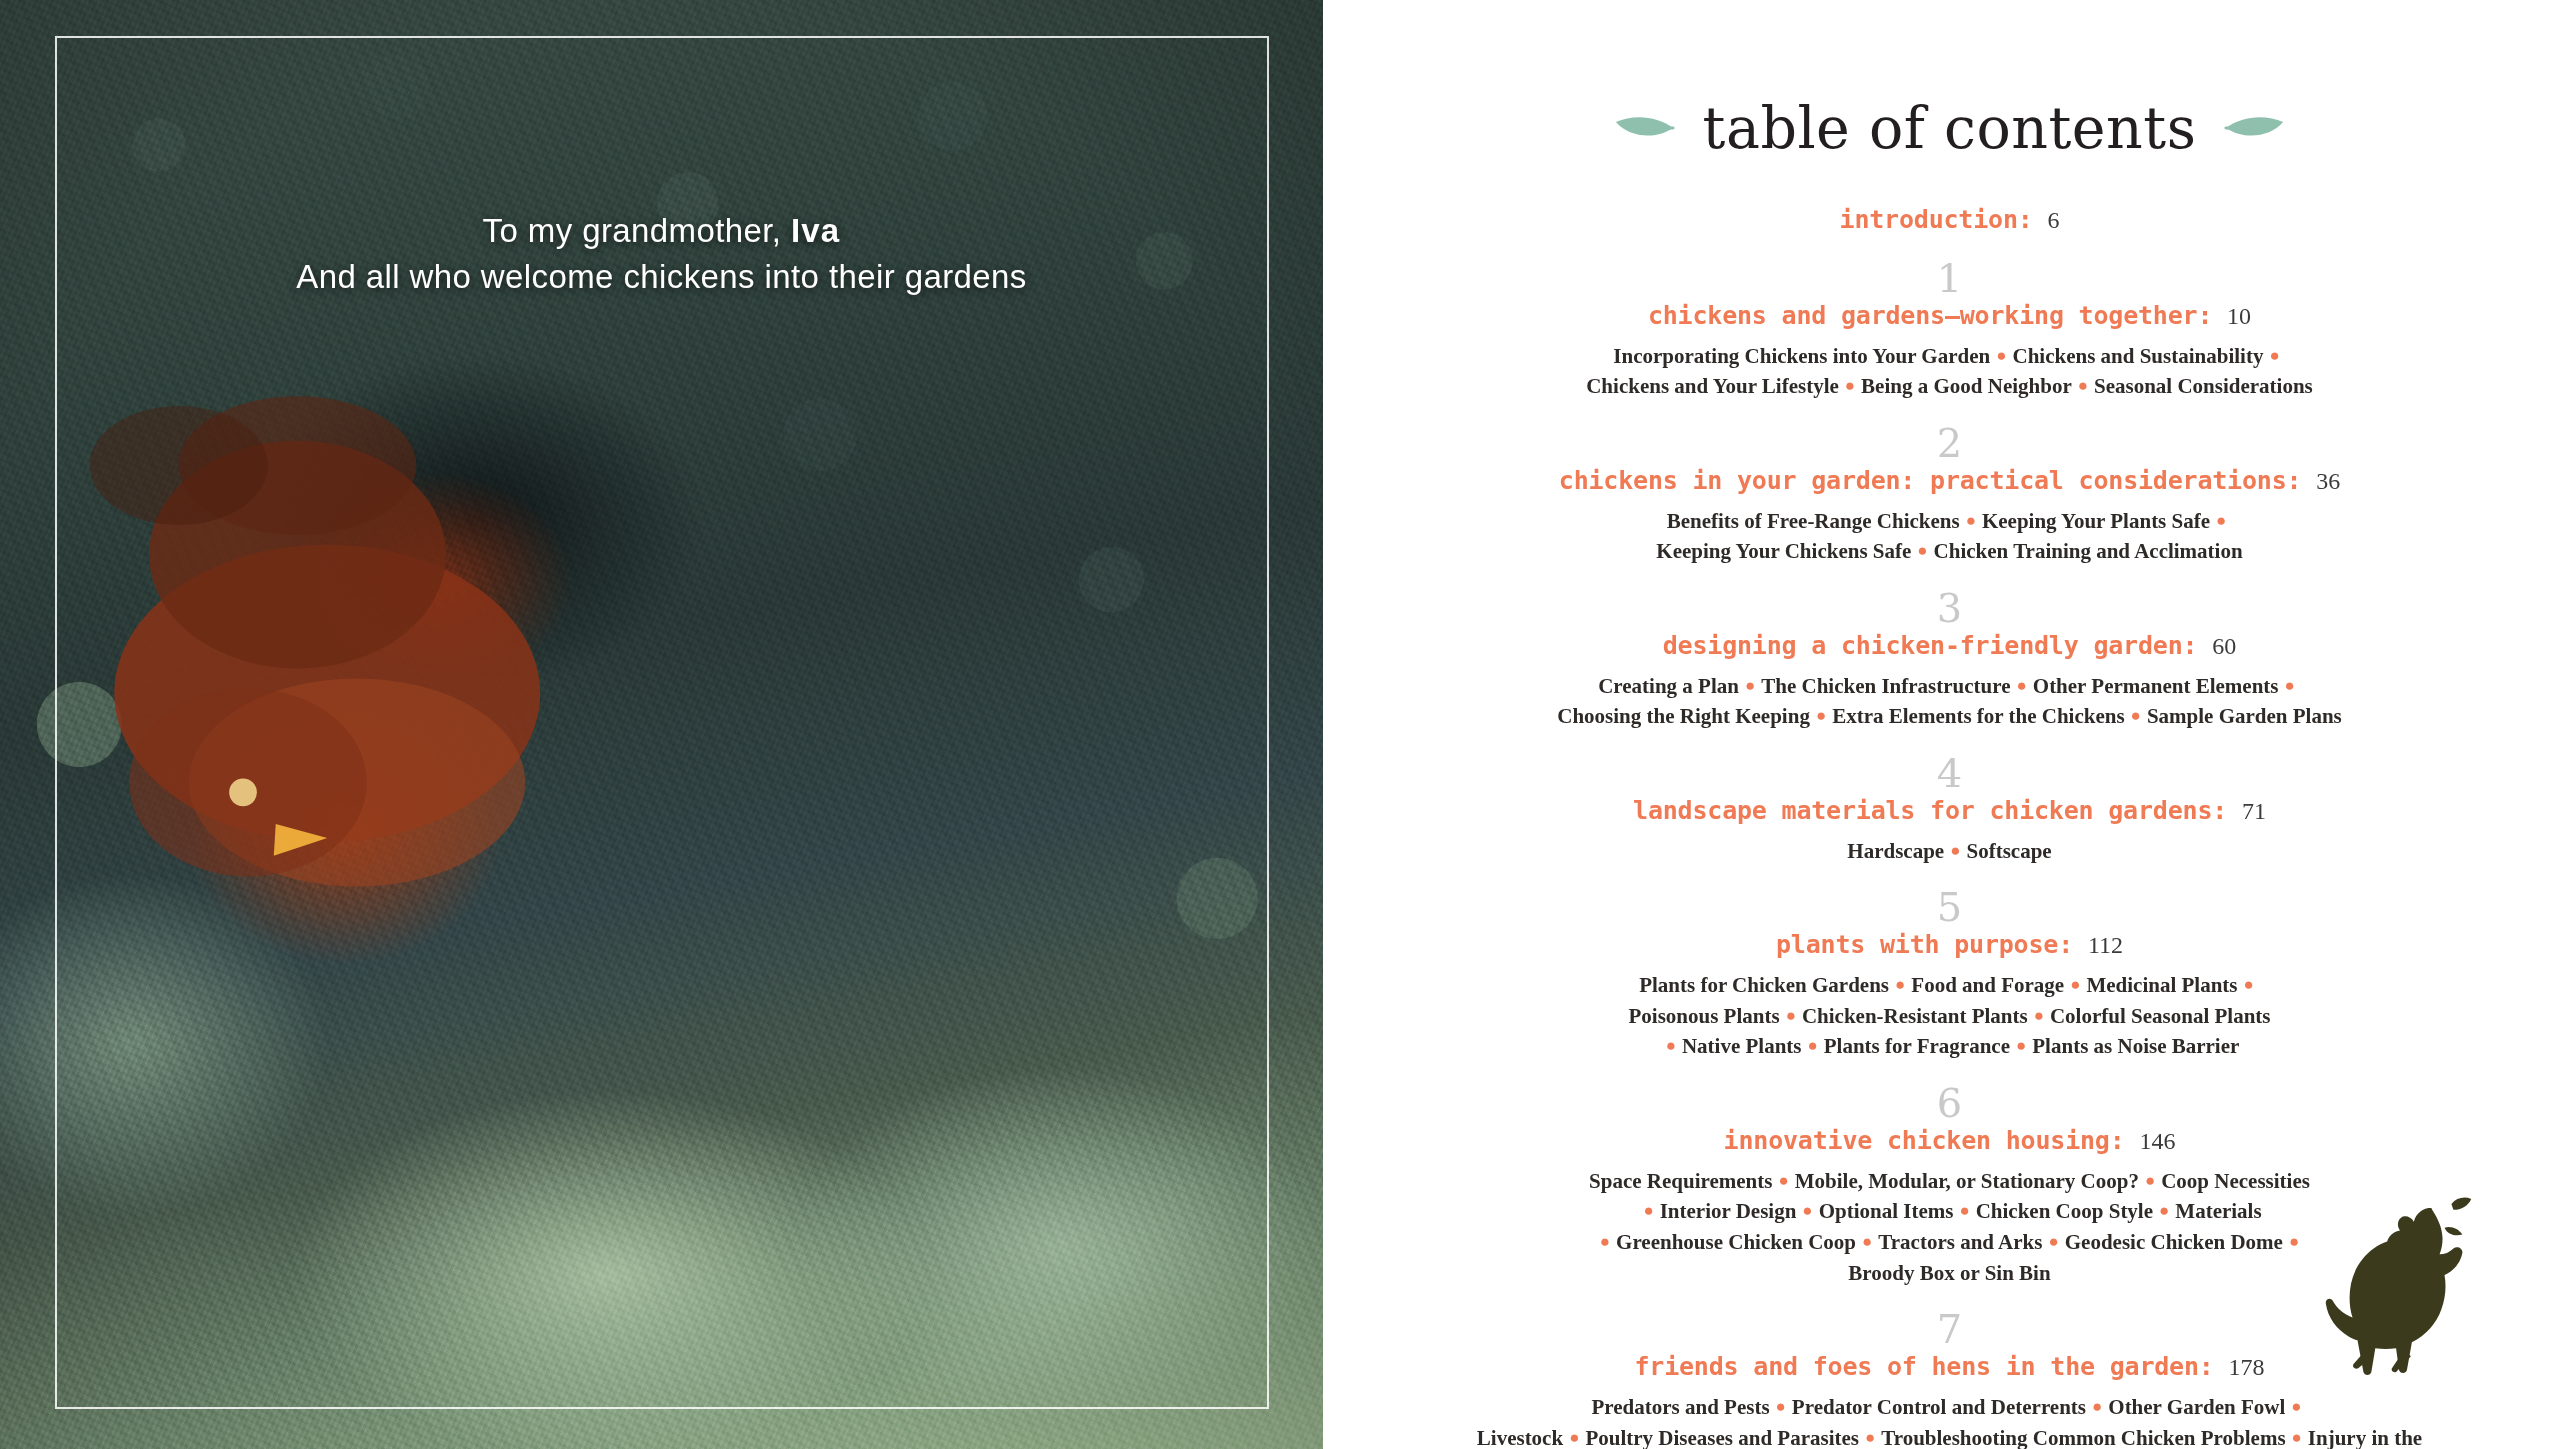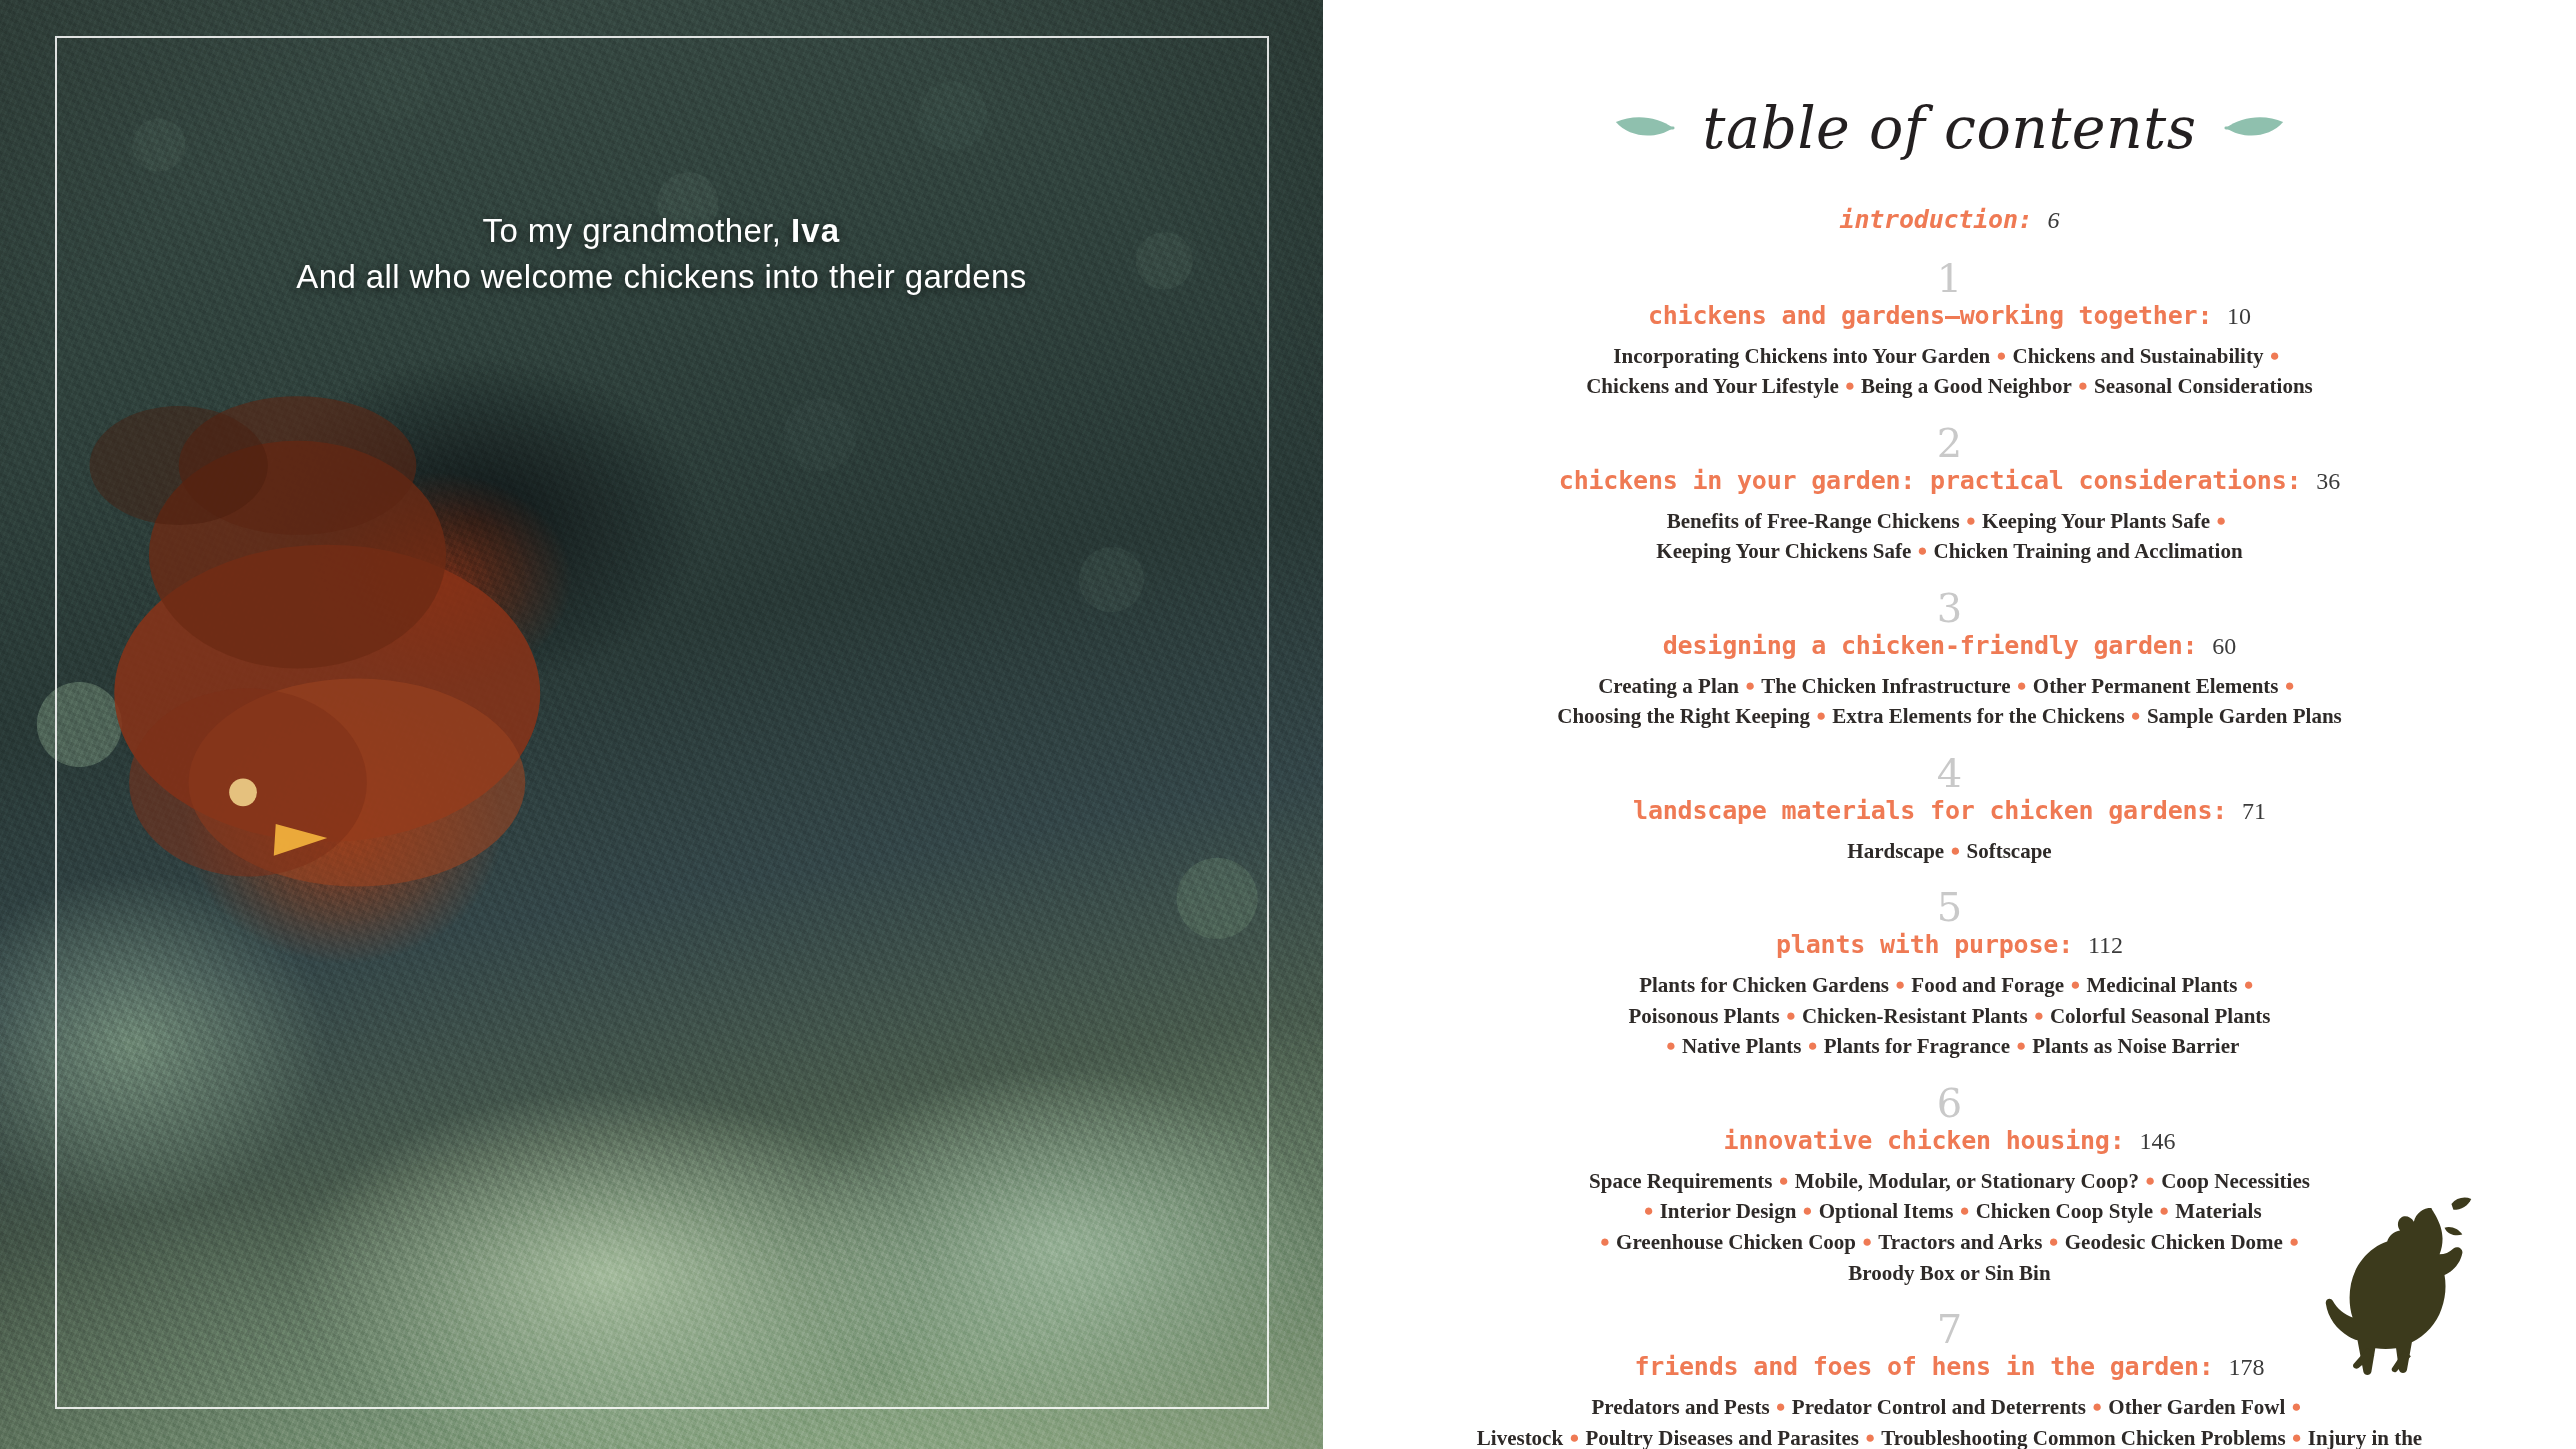--- a/index.html
+++ b/index.html
@@ -117,21 +117,20 @@
     top: 95px;
     left: 0;
     right: 0;
     display: flex;
     align-items: center;
     justify-content: center;
     gap: 26px;
   }
   .toc-title {
     font-family: "DejaVu Serif", serif;
-    font-style: italic;
     font-size: 57px;
     letter-spacing: 0.5px;
     color: #231f20;
     white-space: nowrap;
   }
   .leaf-orn { display: block; }
 
   .toc-body {
     position: absolute;
     top: 203px;
@@ -172,21 +171,21 @@
     margin: 8px auto 0 auto;
     font-weight: bold;
   }
   .sub-list .dot {
     color: #ef7a54;
     font-size: 17px;
     padding: 0 6px;
     position: relative;
     top: -2px;
   }
-  .intro-line { margin-bottom: 10px; font-style: italic; }
+  .intro-line { margin-bottom: 10px; }
 
   
   .hen-mark {
     position: absolute;
     right: 85px;
     bottom: 71px;
     width: 178px;
     height: 188px;
   }
 </style>

